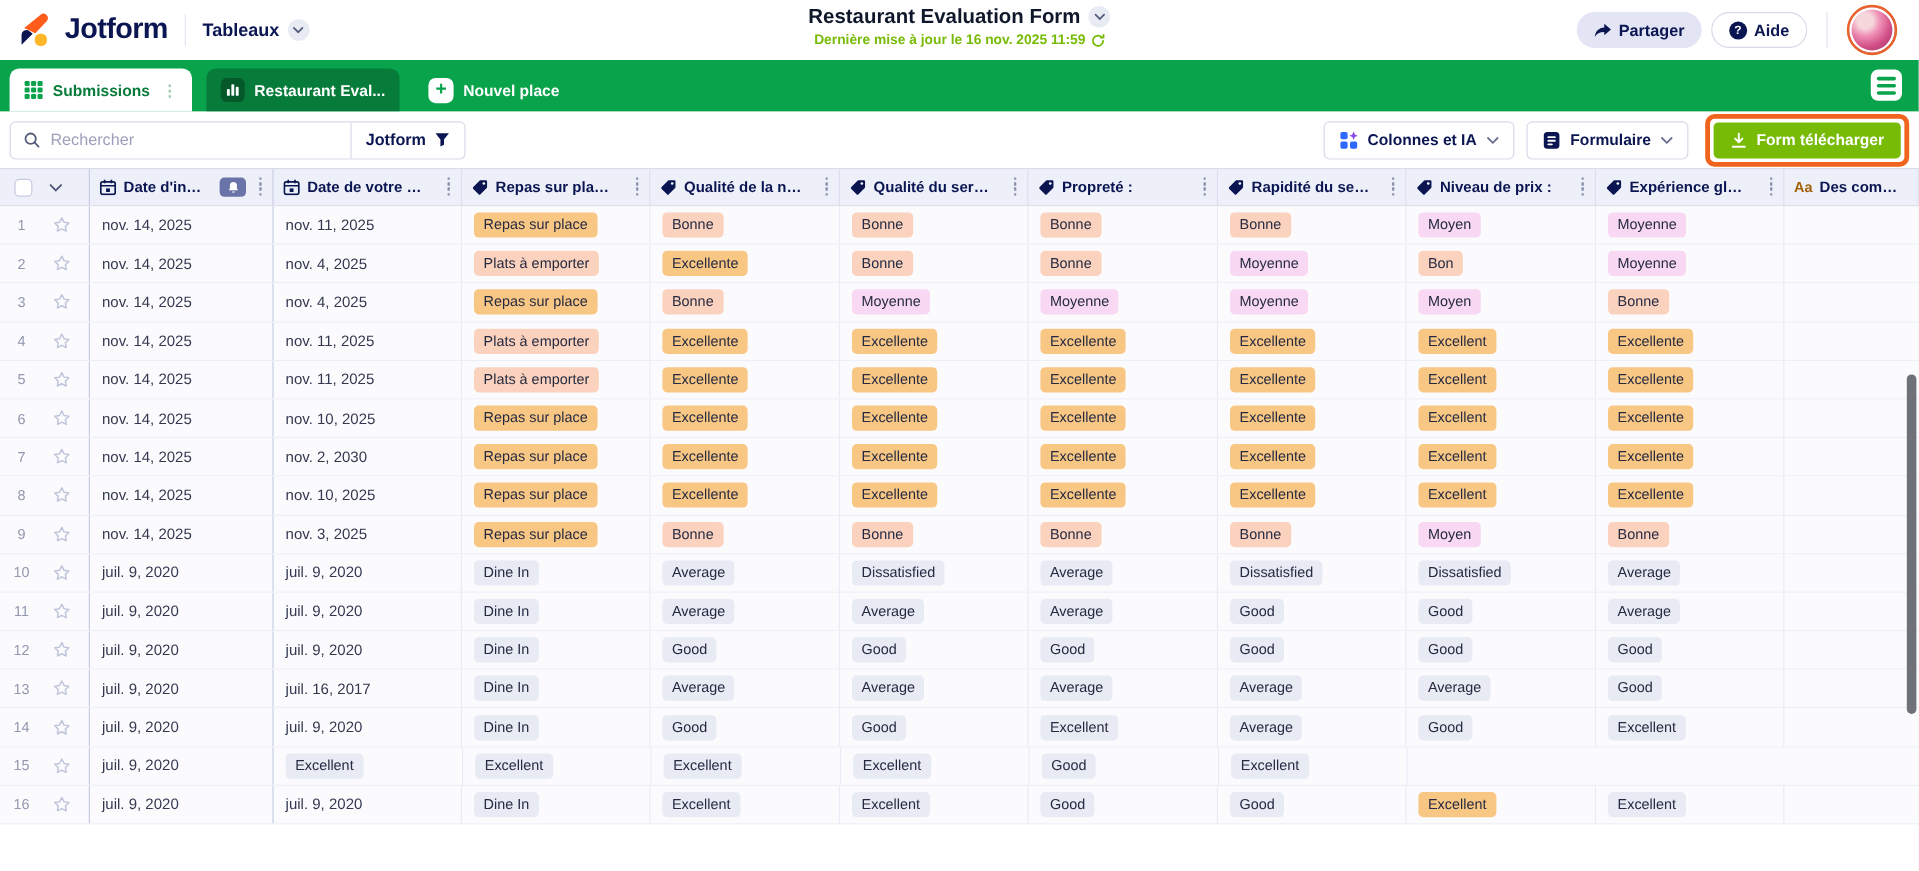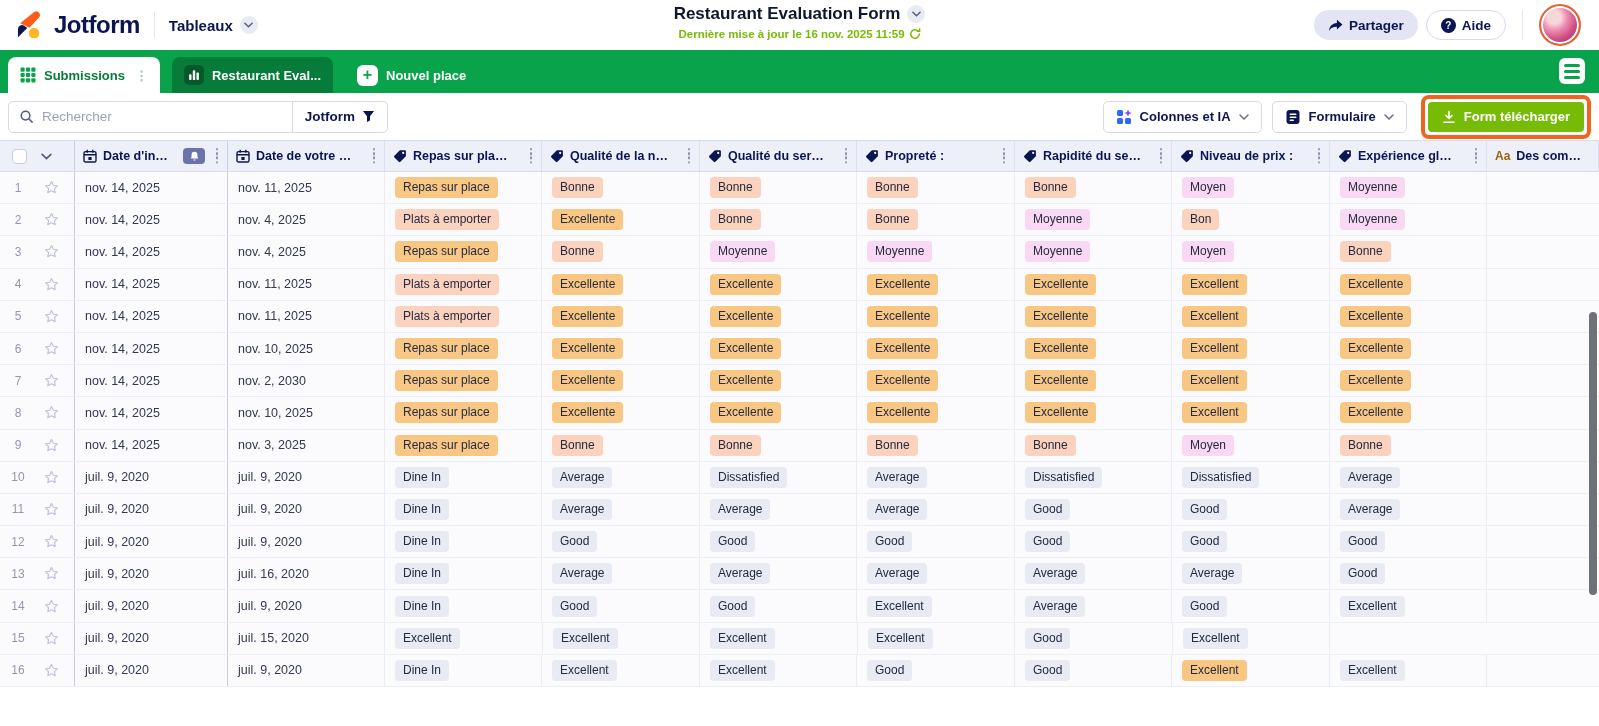--- a/index.html
+++ b/index.html
@@ -831,21 +831,21 @@
             <span class="starbtn">
               <svg width="15" height="15" viewBox="0 0 16 16" fill="none" stroke="#BFC4DA" stroke-width="1.3" stroke-linejoin="round">
                 <path d="M8 1.6l2 4 4.3.6-3.1 3 .7 4.3L8 11.5l-3.9 2 .7-4.3-3.1-3L6 5.6z"></path>
               </svg>
             </span>
           </div>
           <div class="cell pin-border" style="width:153px">
             <span class="datetxt">juil. 9, 2020</span>
           </div>
           <div class="cell" style="width:157px">
-            <span class="datetxt">juil. 16, 2020</span>
+            <span class="datetxt">juil. 16, 2017</span>
           </div>
           <div class="cell" style="width:157px">
             <span class="badge" style="background:#E8EAF4">Dine In</span>
           </div>
           <div class="cell" style="width:158px">
             <span class="badge" style="background:#E8EAF4">Average</span>
           </div>
           <div class="cell" style="width:157px">
             <span class="badge" style="background:#E8EAF4">Average</span>
           </div>
@@ -909,23 +909,20 @@
           <div class="numcell">
             <span class="rownum">15</span>
             <span class="starbtn">
               <svg width="15" height="15" viewBox="0 0 16 16" fill="none" stroke="#BFC4DA" stroke-width="1.3" stroke-linejoin="round">
                 <path d="M8 1.6l2 4 4.3.6-3.1 3 .7 4.3L8 11.5l-3.9 2 .7-4.3-3.1-3L6 5.6z"></path>
               </svg>
             </span>
           </div>
           <div class="cell pin-border" style="width:153px">
             <span class="datetxt">juil. 9, 2020</span>
-          </div>
-          <div class="cell" style="width:157px">
-            <span class="datetxt">juil. 15, 2020</span>
           </div>
           <div class="cell" style="width:158px">
             <span class="badge" style="background:#E8EAF4">Excellent</span>
           </div>
           <div class="cell" style="width:157px">
             <span class="badge" style="background:#E8EAF4">Excellent</span>
           </div>
           <div class="cell" style="width:158px">
             <span class="badge" style="background:#E8EAF4">Excellent</span>
           </div>

